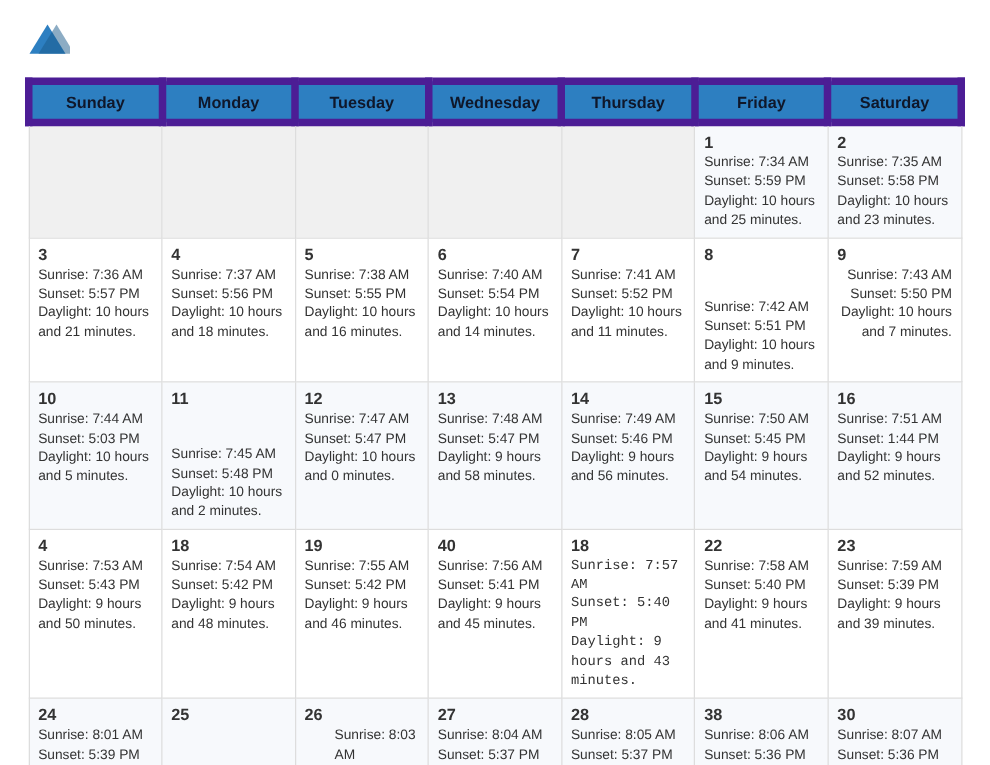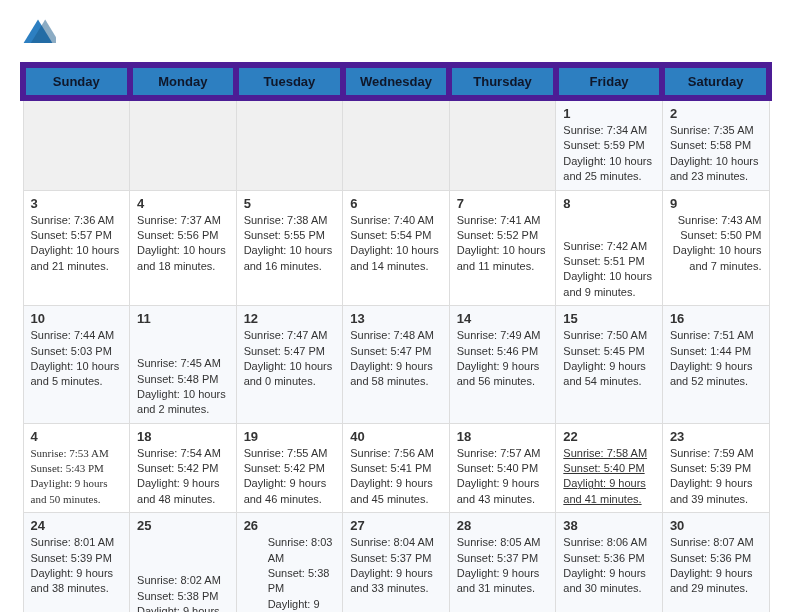--- a/index.html
+++ b/index.html
@@ -233,21 +233,21 @@
           <td>
             <span class="day-num">16</span>
             <div class="day-info" style="white-space: pre-line;">Sunrise: 7:51 AM
 Sunset: 1:44 PM
 Daylight: 9 hours and 52 minutes.</div>
           </td>
         </tr>
         <tr>
           <td>
             <span class="day-num">4</span>
-            <div class="day-info" style="white-space: pre-line; font-family: Liberation Serif, serif;">Sunrise: 7:53 AM
+            <div class="day-info" style="white-space: pre-line;">Sunrise: 7:53 AM
 Sunset: 5:43 PM
 Daylight: 9 hours and 50 minutes.</div>
           </td>
           <td>
             <span class="day-num">18</span>
             <div class="day-info" style="white-space: pre-line;">Sunrise: 7:54 AM
 Sunset: 5:42 PM
 Daylight: 9 hours and 48 minutes.</div>
           </td>
           <td>
@@ -257,27 +257,27 @@
 Daylight: 9 hours and 46 minutes.</div>
           </td>
           <td>
             <span class="day-num">40</span>
             <div class="day-info" style="white-space: pre-line;">Sunrise: 7:56 AM
 Sunset: 5:41 PM
 Daylight: 9 hours and 45 minutes.</div>
           </td>
           <td>
             <span class="day-num">18</span>
-            <div class="day-info" style="white-space: pre-line;">Sunrise: 7:57 AM
+            <div class="day-info" style="white-space: pre-line; font-family: Liberation Mono, monospace;">Sunrise: 7:57 AM
 Sunset: 5:40 PM
 Daylight: 9 hours and 43 minutes.</div>
           </td>
           <td>
             <span class="day-num">22</span>
-            <div class="day-info" style="white-space: pre-line; text-decoration: underline;">Sunrise: 7:58 AM
+            <div class="day-info" style="white-space: pre-line;">Sunrise: 7:58 AM
 Sunset: 5:40 PM
 Daylight: 9 hours and 41 minutes.</div>
           </td>
           <td>
             <span class="day-num">23</span>
             <div class="day-info" style="white-space: pre-line;">Sunrise: 7:59 AM
 Sunset: 5:39 PM
 Daylight: 9 hours and 39 minutes.</div>
           </td>
         </tr>

